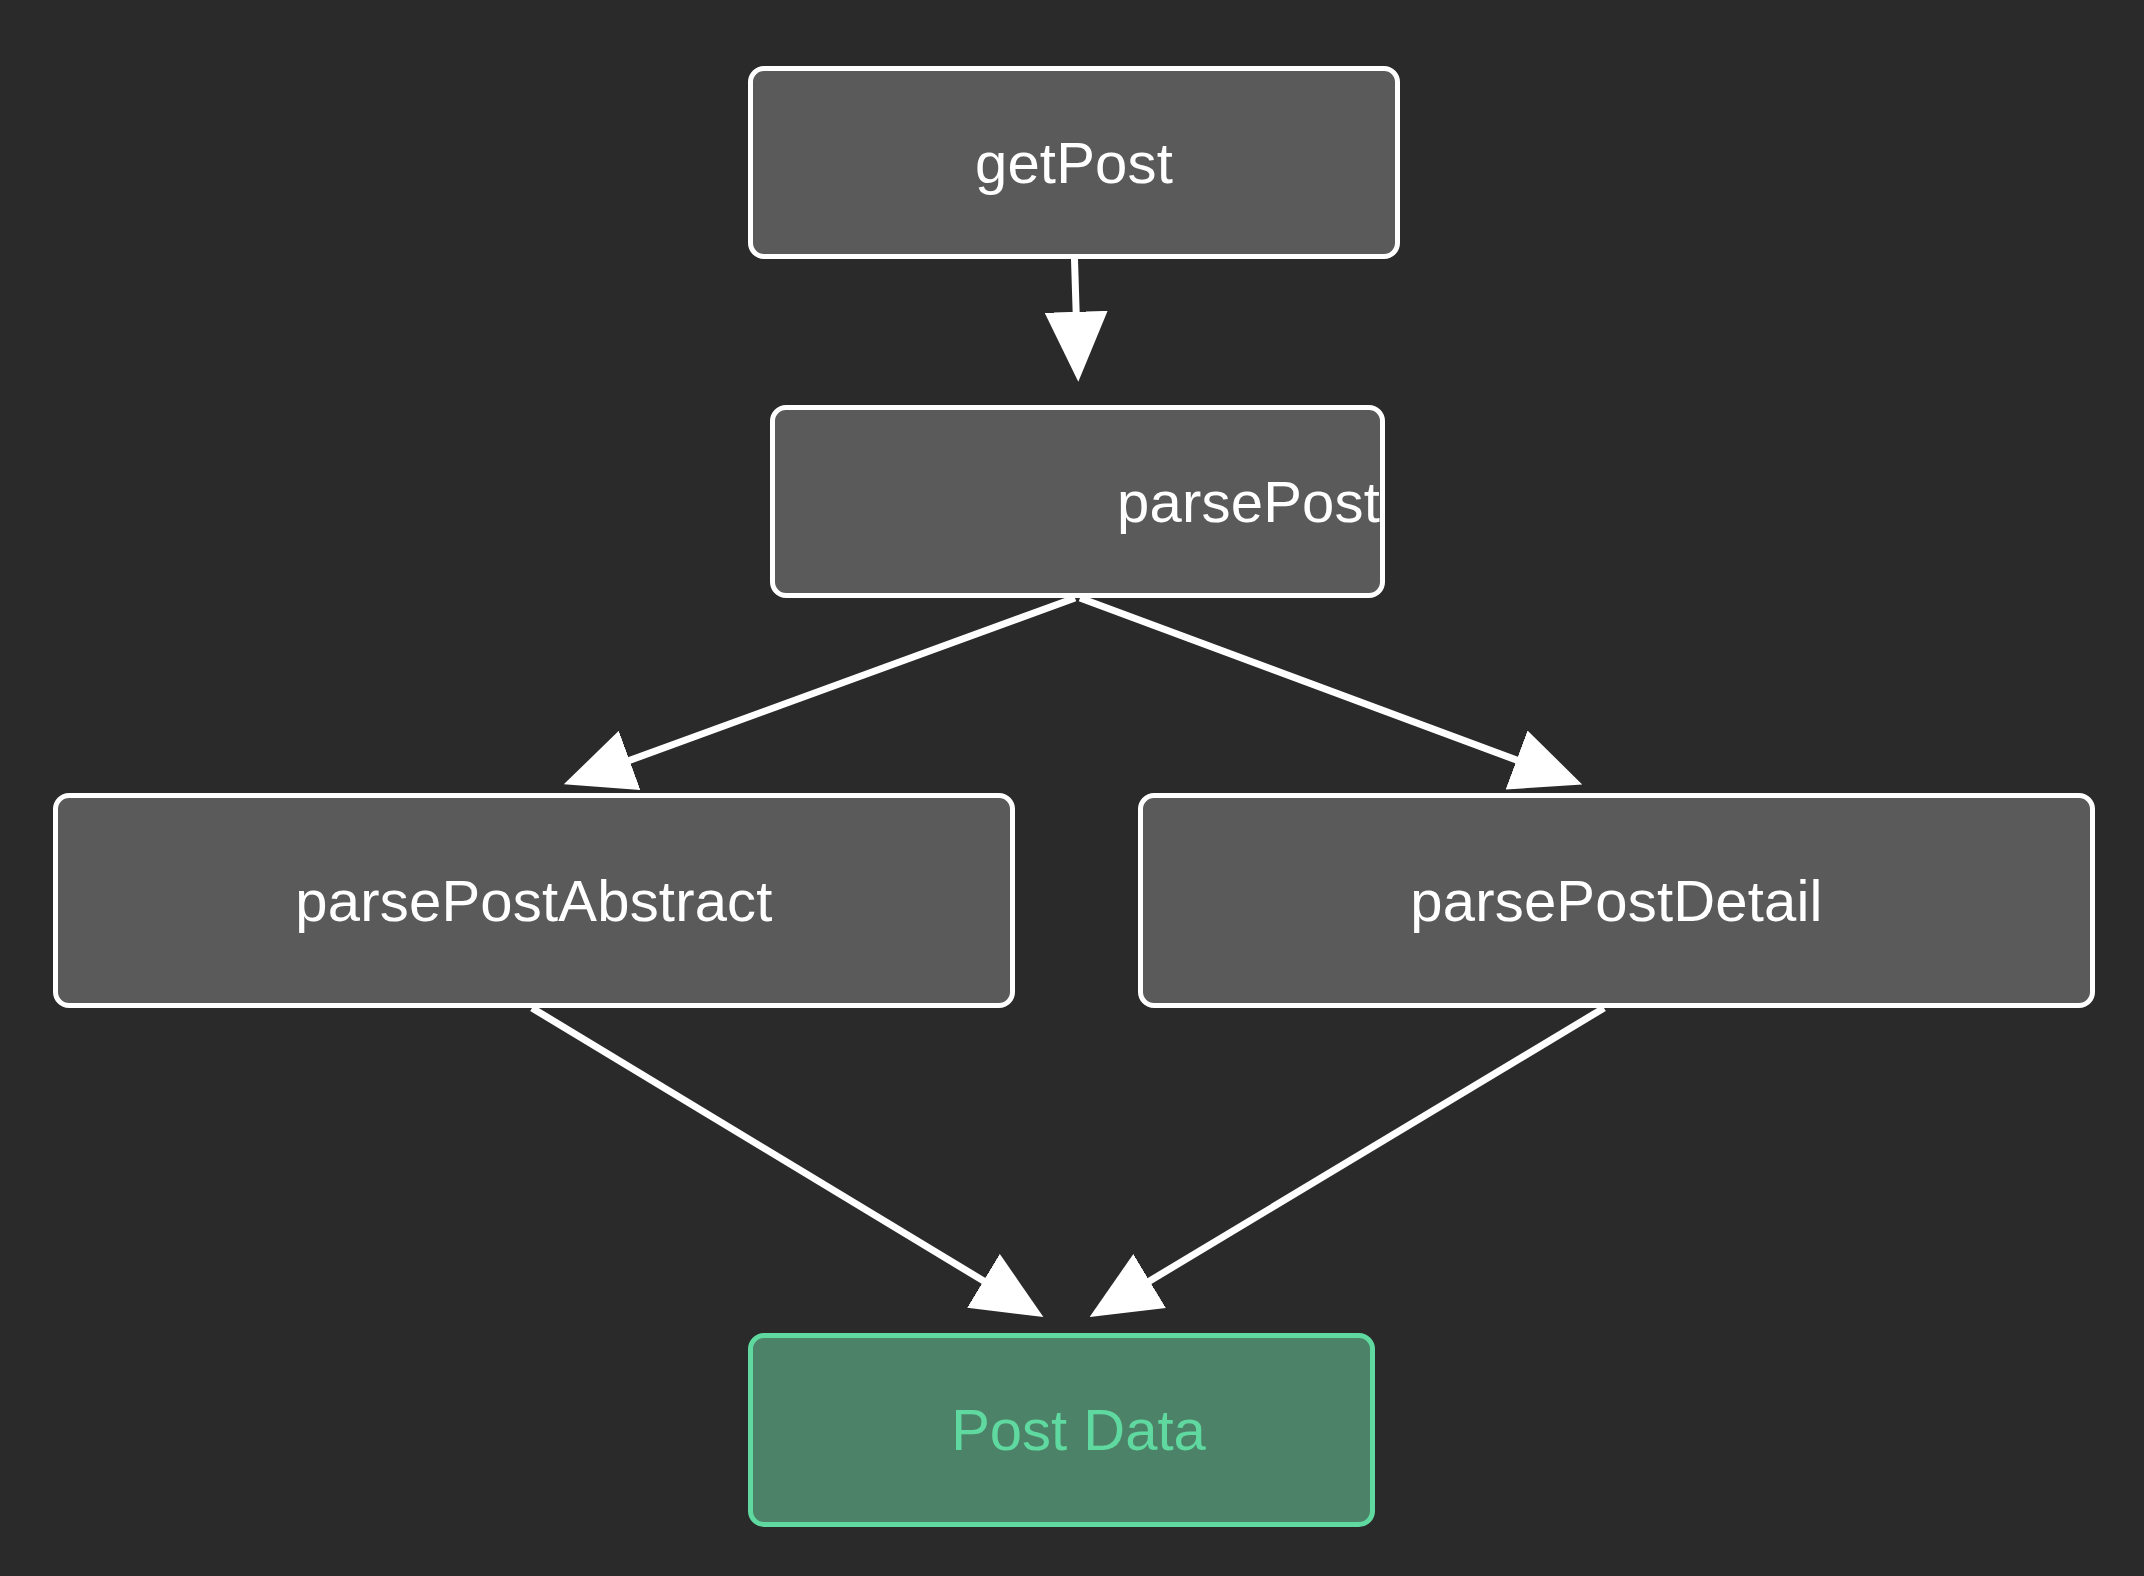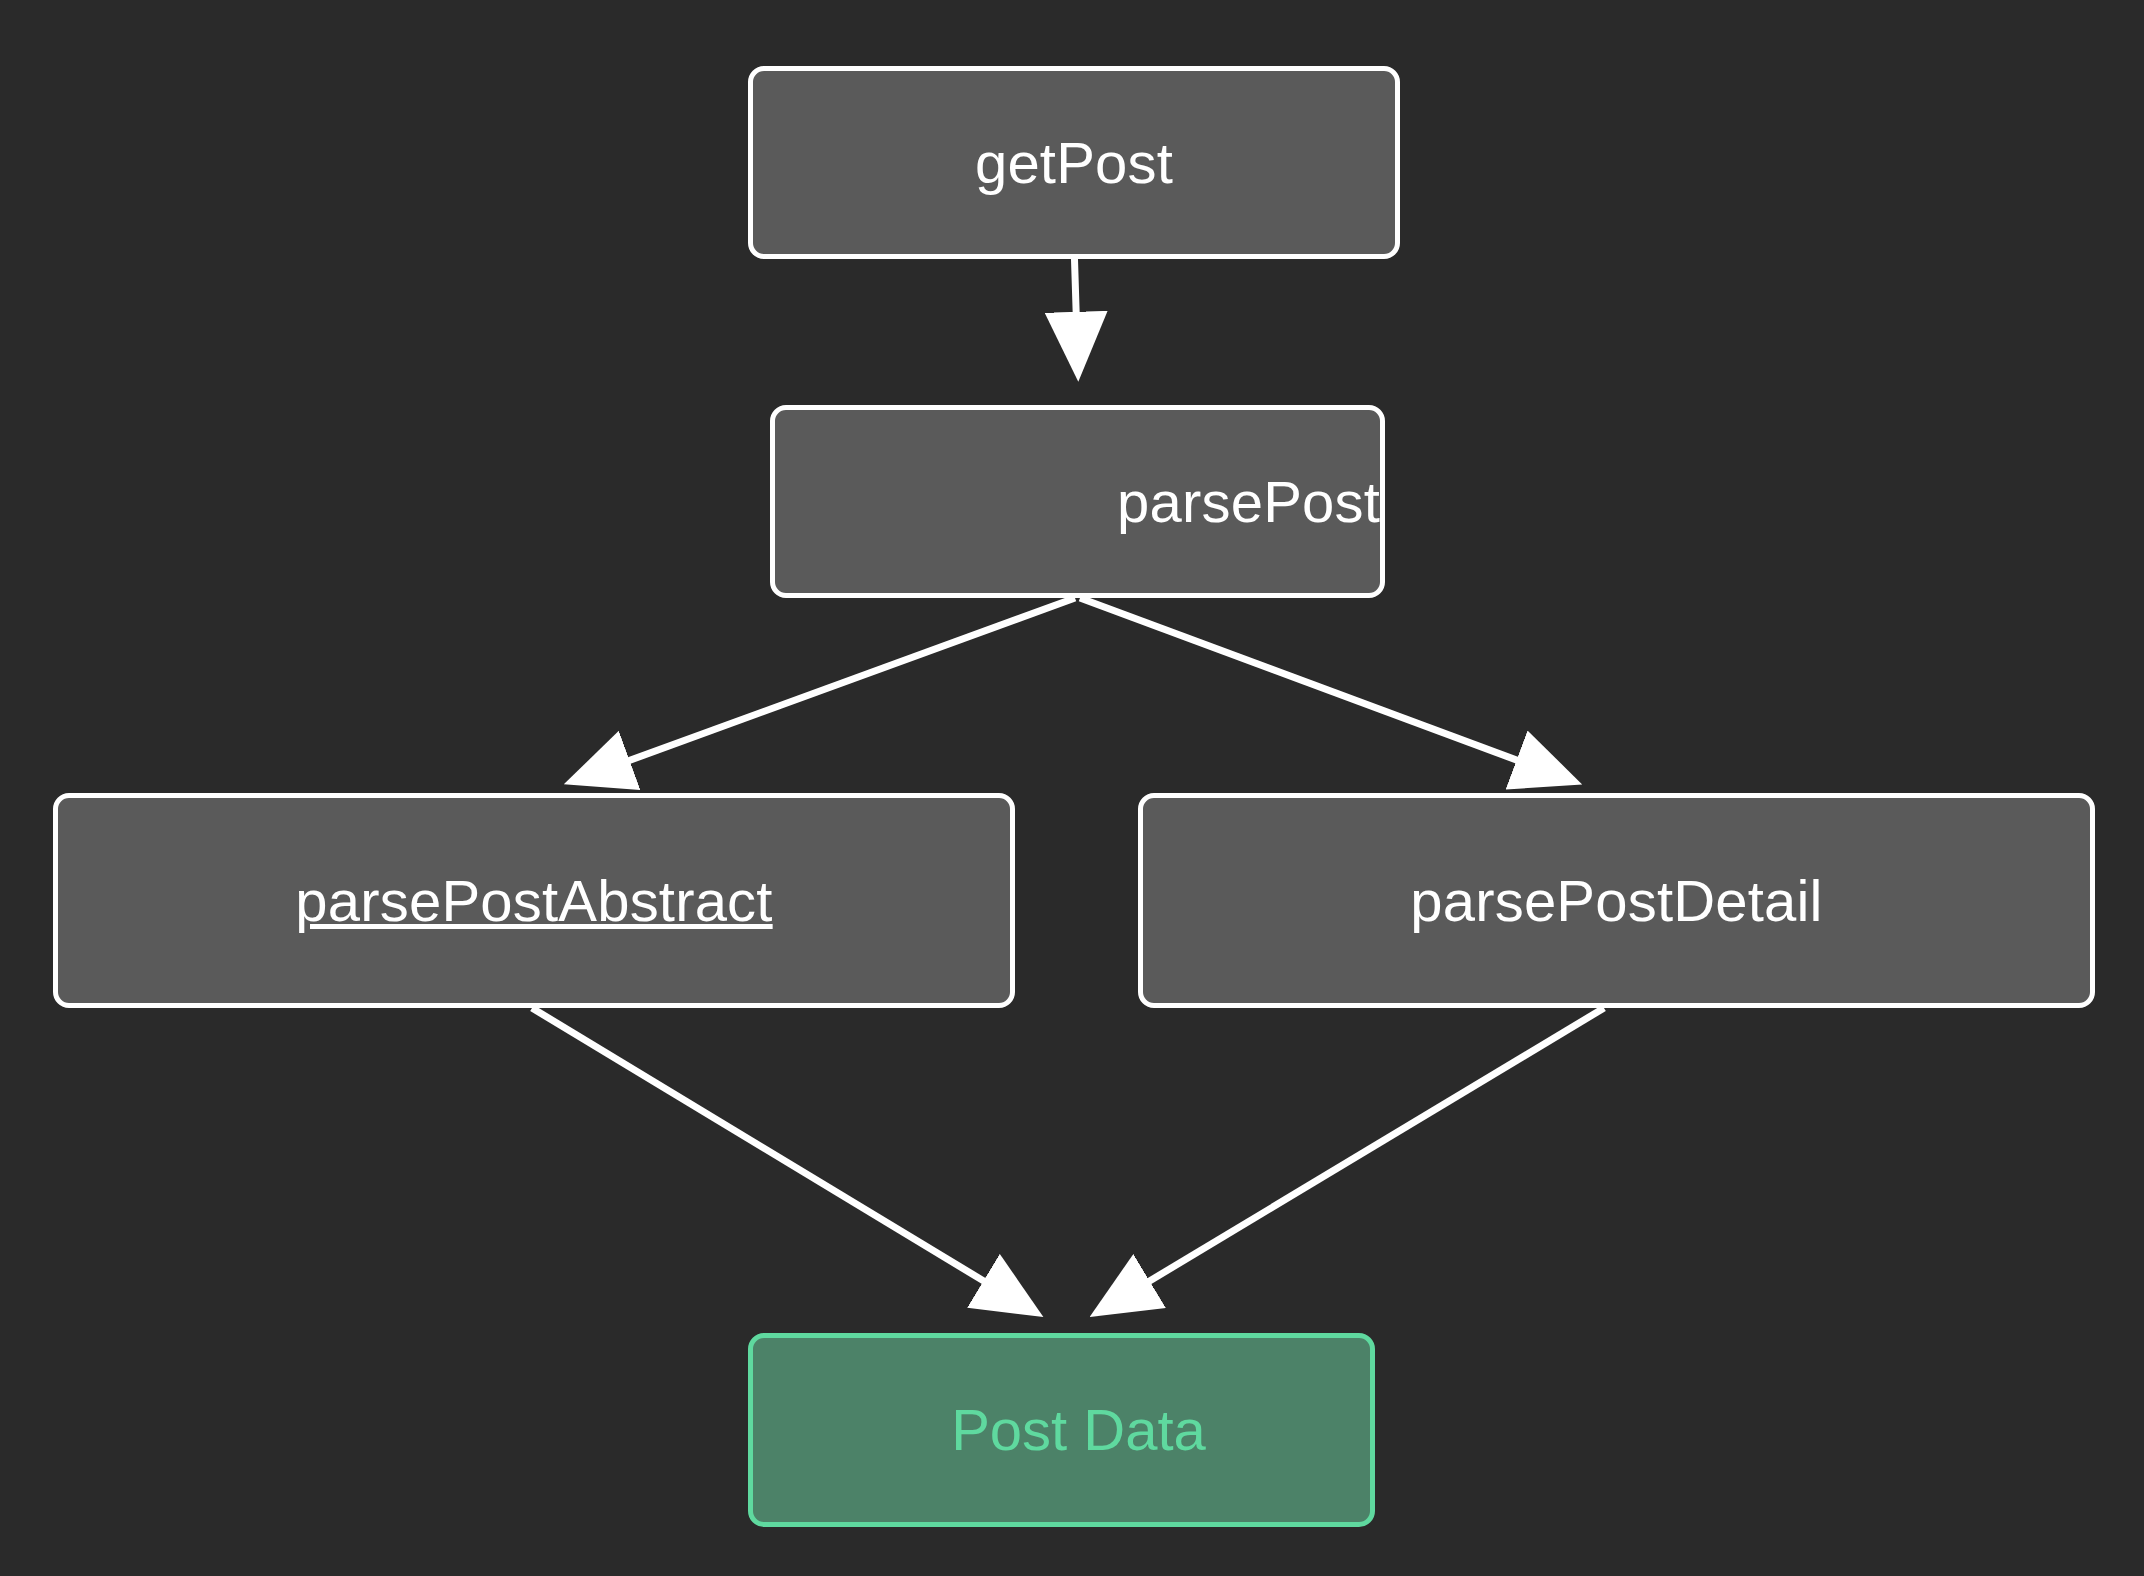--- a/index.html
+++ b/index.html
@@ -56,21 +56,21 @@
     line-height: 1;
     letter-spacing: 0.2px;
   }
   .node-label-data {
     font-size: 58px;
     line-height: 1;
   }
   
   #node-getPost           { left: 748px;  top: 50px;   width: 652px; height: 193px; margin-top: 16px; }
   #node-parsePost         { left: 770px;  top: 405px;  width: 615px; height: 193px; justify-content: flex-end; }
-  #node-parsePostAbstract { left: 53px;   top: 793px;  width: 962px; height: 215px; text-decoration: underline; }
+  #node-parsePostAbstract { left: 53px;   top: 793px;  width: 962px; height: 215px; }
   #node-parsePostDetail   { left: 1138px; top: 793px;  width: 957px; height: 215px; }
   #node-postData          { left: 748px;  top: 1333px; width: 627px; height: 194px; }
 </style>
 </head>
 <body>
 
 <div id="diagram-root">
 
   <svg id="edge-layer" viewBox="0 0 2144 1576" width="2144" height="1576" xmlns="http://www.w3.org/2000/svg">
     <defs>

